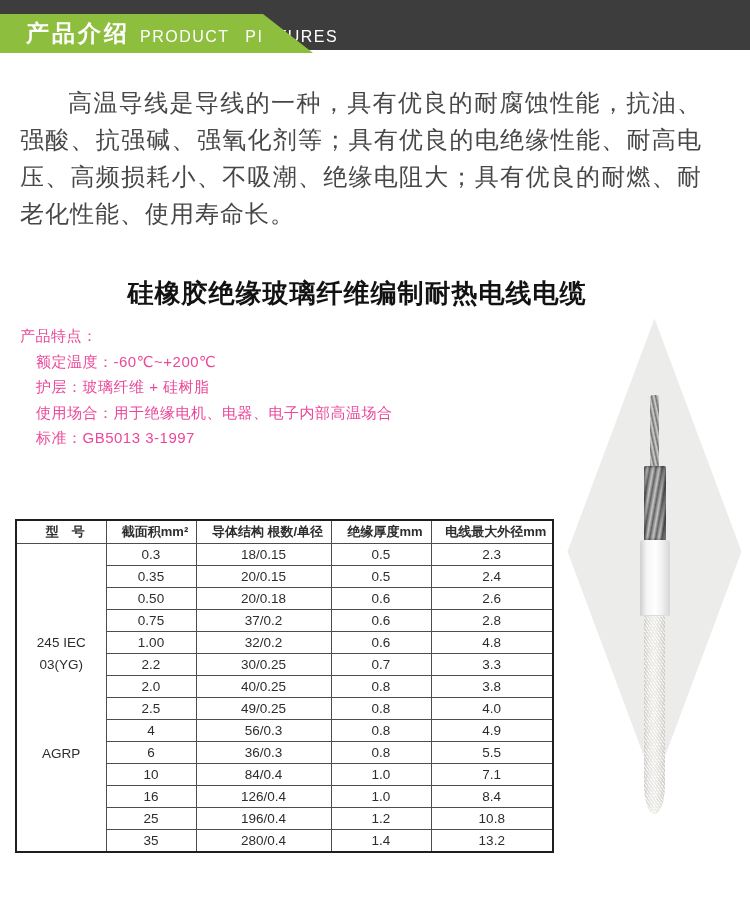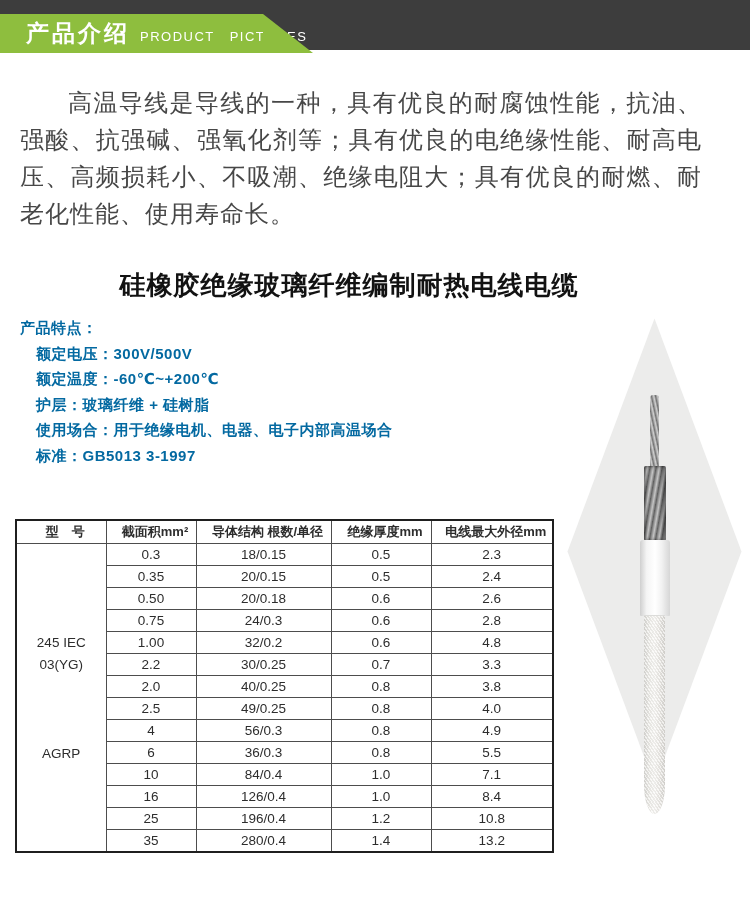--- a/index.html
+++ b/index.html
@@ -12,34 +12,34 @@
   .top-bar{position:absolute;left:0;top:0;width:750px;height:50px;background:#3d3d3d;}
   .ribbon{
     position:absolute;left:0;top:14px;width:263px;height:39px;background:#8ebe3e;
     display:flex;align-items:center;white-space:nowrap;
   }
   .ribbon-slant{
     position:absolute;left:263px;top:14px;width:0;height:0;
     border-bottom:39px solid #8ebe3e;border-right:50px solid transparent;
   }
   .ribbon-cn{color:#fff;font-size:23px;font-weight:bold;letter-spacing:3px;margin-left:26px;}
-  .ribbon-en{color:#fff;font-size:13px;letter-spacing:1.5px;word-spacing:10px;margin-left:10px;margin-top:6px;}
+  .ribbon-en{color:#fff;font-size:16px;letter-spacing:1.5px;word-spacing:10px;margin-left:10px;margin-top:6px;}
   
   .intro{
     position:absolute;left:20px;top:84px;width:682px;margin:0;
     font-size:24px;line-height:37px;letter-spacing:1px;color:#474747;
     text-indent:2em;text-align:justify;
   }
   
   .product-title{
-    position:absolute;left:0;top:264px;width:690px;margin:4px;
+    position:absolute;left:0;top:264px;width:690px;margin:12px;
     text-align:center;font-size:26px;font-weight:bold;color:#121212;letter-spacing:1px;
   }
   
-  .features{position:absolute;left:20px;top:320px;font-size:15px;font-weight:bold;color:#0369a1;letter-spacing:0.5px;}
+  .features{position:absolute;left:20px;top:328px;font-size:15px;font-weight:normal;color:#ec4899;letter-spacing:0.5px;}
   .features div{line-height:15px;margin-bottom:10.5px;}
   .feature-item{margin-left:16px;}
   
   .photo{position:absolute;left:563px;top:315px;width:186px;height:500px;margin:0;}
   .diamond{
     position:absolute;left:30px;top:175px;width:123px;height:123px;background:#ececeb;
     transform:scale(1,2.68) rotate(45deg);
   }
   .wire-thin{
     position:absolute;left:87px;top:80px;width:9px;height:72px;border-radius:3px 3px 0 0;
@@ -91,21 +91,20 @@
     </div>
     <div class="ribbon-slant"></div>
   </header>
 
   <p class="intro">高温导线是导线的一种，具有优良的耐腐蚀性能，抗油、强酸、抗强碱、强氧化剂等；具有优良的电绝缘性能、耐高电压、高频损耗小、不吸潮、绝缘电阻大；具有优良的耐燃、耐老化性能、使用寿命长。</p>
 
   <h2 class="product-title">硅橡胶绝缘玻璃纤维编制耐热电线电缆</h2>
 
   <section class="features">
     <div class="features-heading">产品特点：</div>
-    <div class="feature-item">额定电压：300V/500V</div>
     <div class="feature-item">额定温度：-60℃~+200℃</div>
     <div class="feature-item">护层：玻璃纤维 + 硅树脂</div>
     <div class="feature-item">使用场合：用于绝缘电机、电器、电子内部高温场合</div>
     <div class="feature-item">标准：GB5013 3-1997</div>
   </section>
 
   <figure class="photo">
     <div class="diamond"></div>
     <div class="wire-thin"></div>
     <div class="wire-thick"></div>
@@ -149,21 +148,21 @@
         <td>2.4</td>
       </tr>
       <tr>
         <td>0.50</td>
         <td>20/0.18</td>
         <td>0.6</td>
         <td>2.6</td>
       </tr>
       <tr>
         <td>0.75</td>
-        <td>24/0.3</td>
+        <td>37/0.2</td>
         <td>0.6</td>
         <td>2.8</td>
       </tr>
       <tr>
         <td>1.00</td>
         <td>32/0.2</td>
         <td>0.6</td>
         <td>4.8</td>
       </tr>
       <tr>

